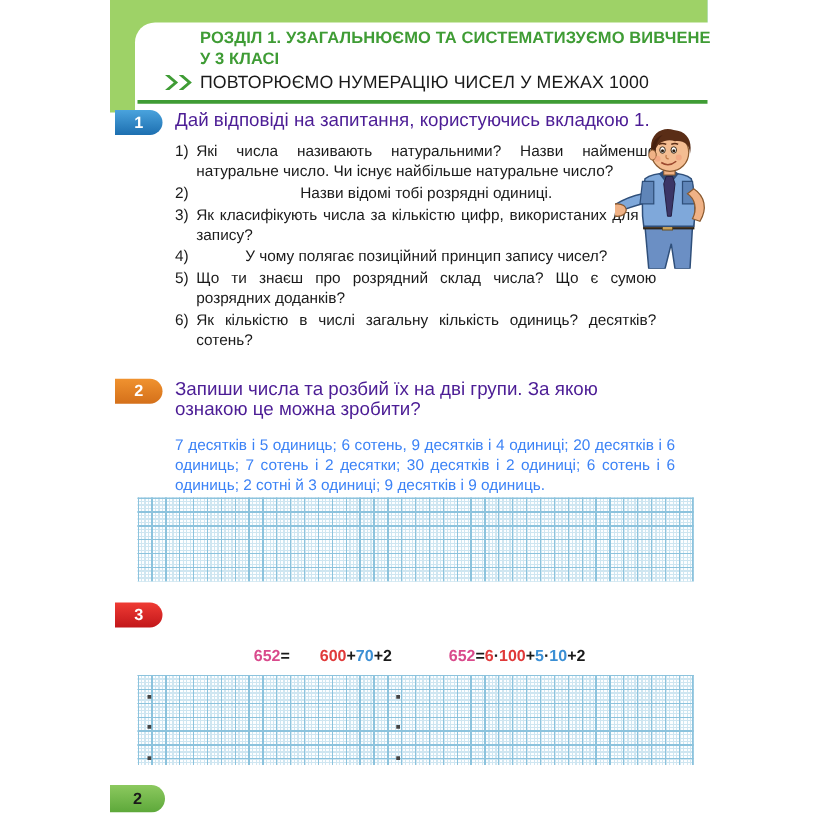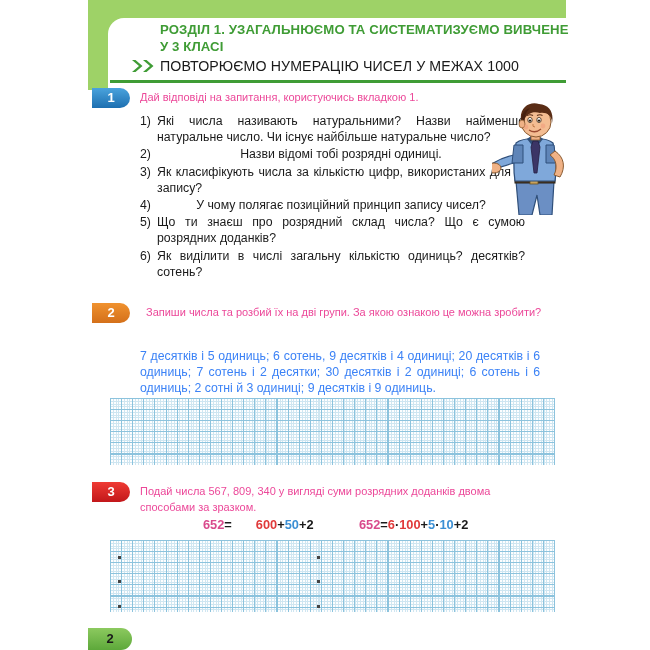--- a/index.html
+++ b/index.html
@@ -103,26 +103,26 @@
     text-align: center;
     line-height: 20px;
   }
   .badge-1 { left: 92px;  top: 88px;  background: linear-gradient(180deg,#4aa3dd 0%,#1d6fb0 100%); }
   .badge-2 { left: 92px;  top: 303px; background: linear-gradient(180deg,#f0922f 0%,#d4701a 100%); }
   .badge-3 { left: 92px;  top: 482px; background: linear-gradient(180deg,#ef3b34 0%,#c2171a 100%); }
 
   
   .task-intro {
     position: absolute;
-    color: #ec4899;
-    font-size: 11px;
+    color: #4c1d95;
+    font-size: 15px;
     line-height: 16px;
   }
   #t1-intro { left: 140px; top: 89px;  width: 400px; }
-  #t2-intro { left: 140px; top: 304px; width: 400px; margin-left: 6px; }
+  #t2-intro { left: 140px; top: 304px; width: 400px; }
   #t3-intro { left: 140px; top: 483px; width: 400px; }
 
   
   .q-list {
     position: absolute;
     left: 140px;
     top: 113px;
     width: 385px;
   }
   .q-row {
@@ -242,21 +242,21 @@
     <div class="q-row">
       <span class="q-num">4)</span>
       <span class="q-txt last">У чому полягає позиційний принцип запису чисел?</span>
     </div>
     <div class="q-row">
       <span class="q-num">5)</span>
       <span class="q-txt">Що ти знаєш про розрядний склад числа? Що є сумою розрядних доданків?</span>
     </div>
     <div class="q-row">
       <span class="q-num">6)</span>
-      <span class="q-txt">Як виділити в числі загальну кількістю одиниць? десятків? сотень?</span>
+      <span class="q-txt">Як кількістю в числі загальну кількість одиниць? десятків? сотень?</span>
     </div>
   </div>
 
   <svg class="boy" width="92" height="112" viewBox="0 0 92 112">
 
     <path d="M22 52 C12 54 4 58 -2 62 L-2 68 C6 65 14 62 22 60 Z" fill="#7fa8da" stroke="#2f4f7a" stroke-width="1.2"></path>
     <ellipse cx="2" cy="65" rx="7" ry="5" fill="#f0b286" stroke="#8a5a30" stroke-width="1"></ellipse>
 
     <path d="M24 78 L62 78 L60 112 L48 112 L45 92 L40 112 L27 112 Z" fill="#6b8fc4" stroke="#2f4f7a" stroke-width="1.2"></path>
 
@@ -299,23 +299,22 @@
     <circle cx="51" cy="23" r="2.4" fill="#f09a7a" opacity="0.55"></circle>
   </svg>
 
   <div class="badge badge-2">2</div>
   <div class="task-intro" id="t2-intro">Запиши числа та розбий їх на дві групи. За якою ознакою це можна зробити?</div>
   <div id="t2-numbers">7 десятків і 5 одиниць; 6 сотень, 9 десятків і 4 одиниці; 20 десятків і 6 одиниць; 7 сотень і 2 десятки; 30 десятків і 2 одиниці; 6 сотень і 6 одиниць; 2 сотні й 3 одиниці; 9 десятків і 9 одиниць.</div>
 
   <div class="grid" id="grid-1"></div>
 
   <div class="badge badge-3">3</div>
-  <div class="task-intro" id="t3-intro">Подай числа 567, 809, 340 у вигляді суми розрядних доданків двома способами за зразком.</div>
-
-  <div class="formula" id="formula-a"><span style="color: rgb(217, 74, 140);">652</span><span style="color: rgb(26, 26, 26);">=</span><span style="color: rgb(224, 58, 58); margin-left: 24px;">600</span><span style="color: rgb(26, 26, 26);">+</span><span style="color: rgb(59, 143, 212);">50</span><span style="color: rgb(26, 26, 26);">+</span><span style="color: rgb(26, 26, 26);">2</span></div>
+
+  <div class="formula" id="formula-a"><span style="color: rgb(217, 74, 140);">652</span><span style="color: rgb(26, 26, 26);">=</span><span style="color: rgb(224, 58, 58); margin-left: 24px;">600</span><span style="color: rgb(26, 26, 26);">+</span><span style="color: rgb(59, 143, 212);">70</span><span style="color: rgb(26, 26, 26);">+</span><span style="color: rgb(26, 26, 26);">2</span></div>
   <div class="formula" id="formula-b"><span style="color: rgb(217, 74, 140);">652</span><span style="color: rgb(26, 26, 26);">=</span><span style="color: rgb(224, 58, 58);">6</span><span style="color: rgb(26, 26, 26);">·</span><span style="color: rgb(224, 58, 58);">100</span><span style="color: rgb(26, 26, 26);">+</span><span style="color: rgb(59, 143, 212);">5</span><span style="color: rgb(26, 26, 26);">·</span><span style="color: rgb(59, 143, 212);">10</span><span style="color: rgb(26, 26, 26);">+</span><span style="color: rgb(26, 26, 26);">2</span></div>
 
   <div class="grid" id="grid-2">
       <div class="grid-dot" style="left: 8px; top: 16px;"></div>
       <div class="grid-dot" style="left: 8px; top: 40px;"></div>
       <div class="grid-dot" style="left: 8px; top: 65px;"></div>
       <div class="grid-dot" style="left: 207px; top: 16px;"></div>
       <div class="grid-dot" style="left: 207px; top: 40px;"></div>
       <div class="grid-dot" style="left: 207px; top: 65px;"></div>
     </div>

